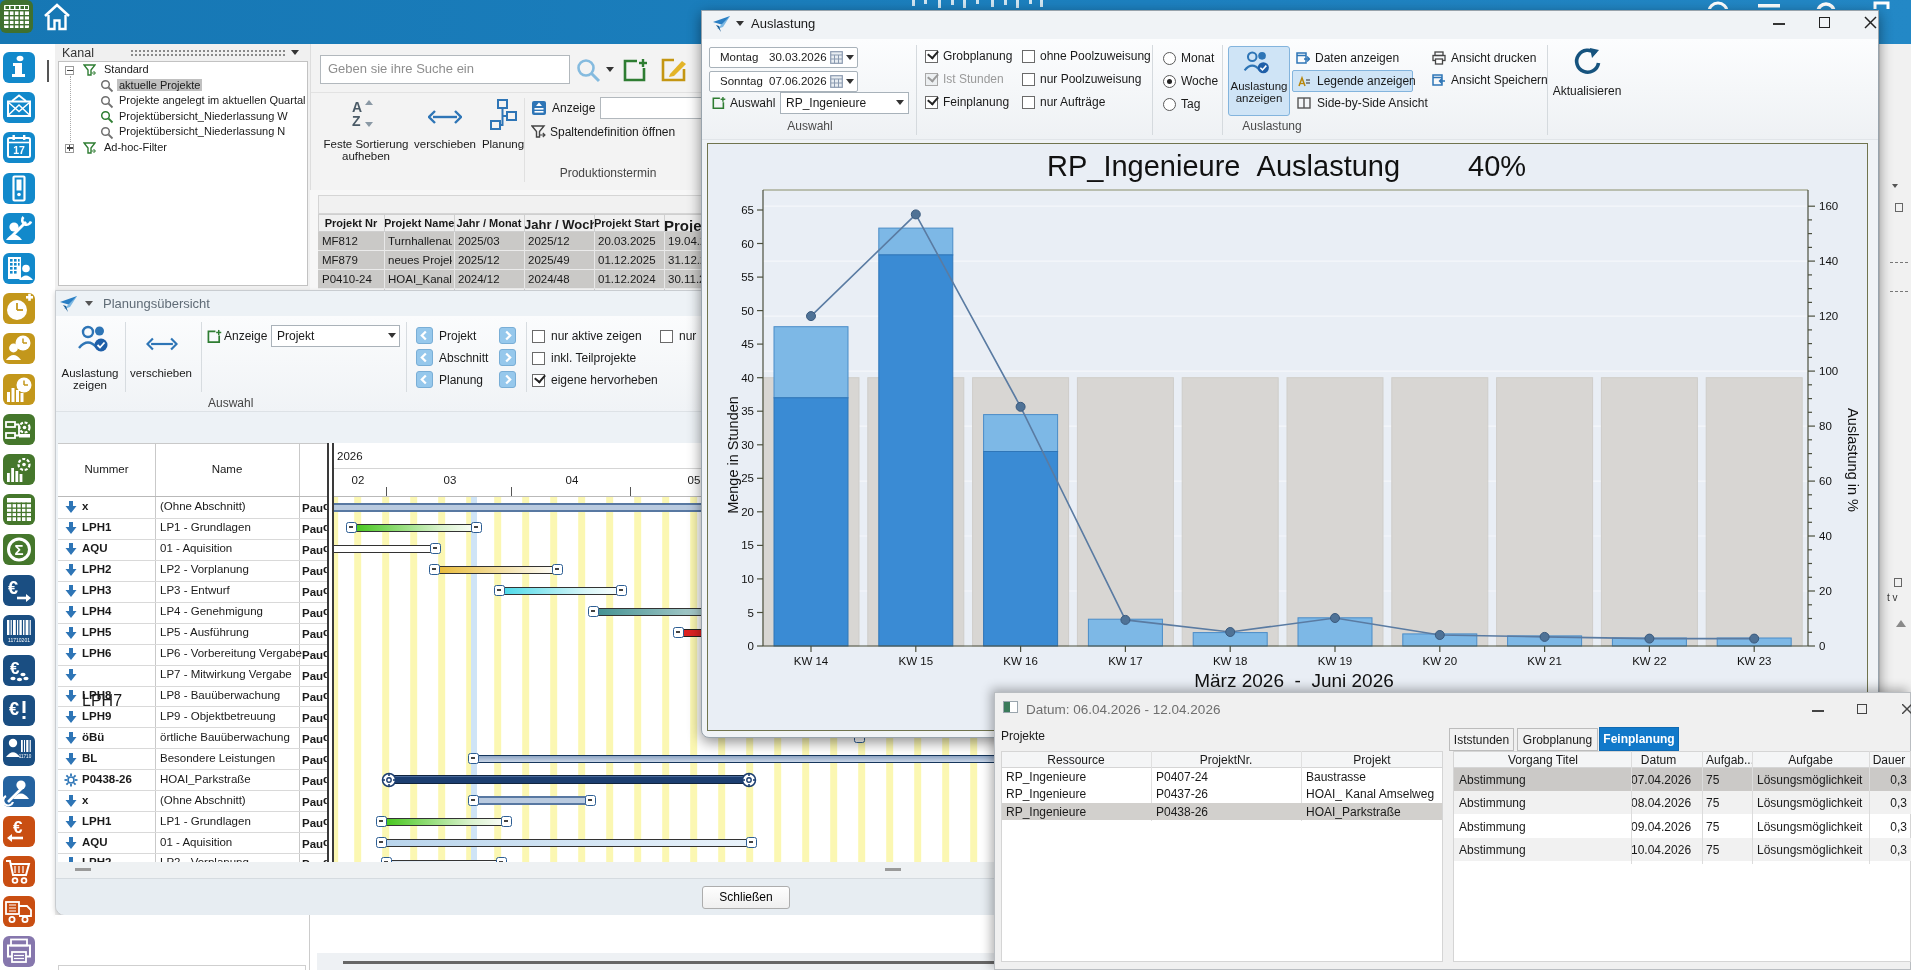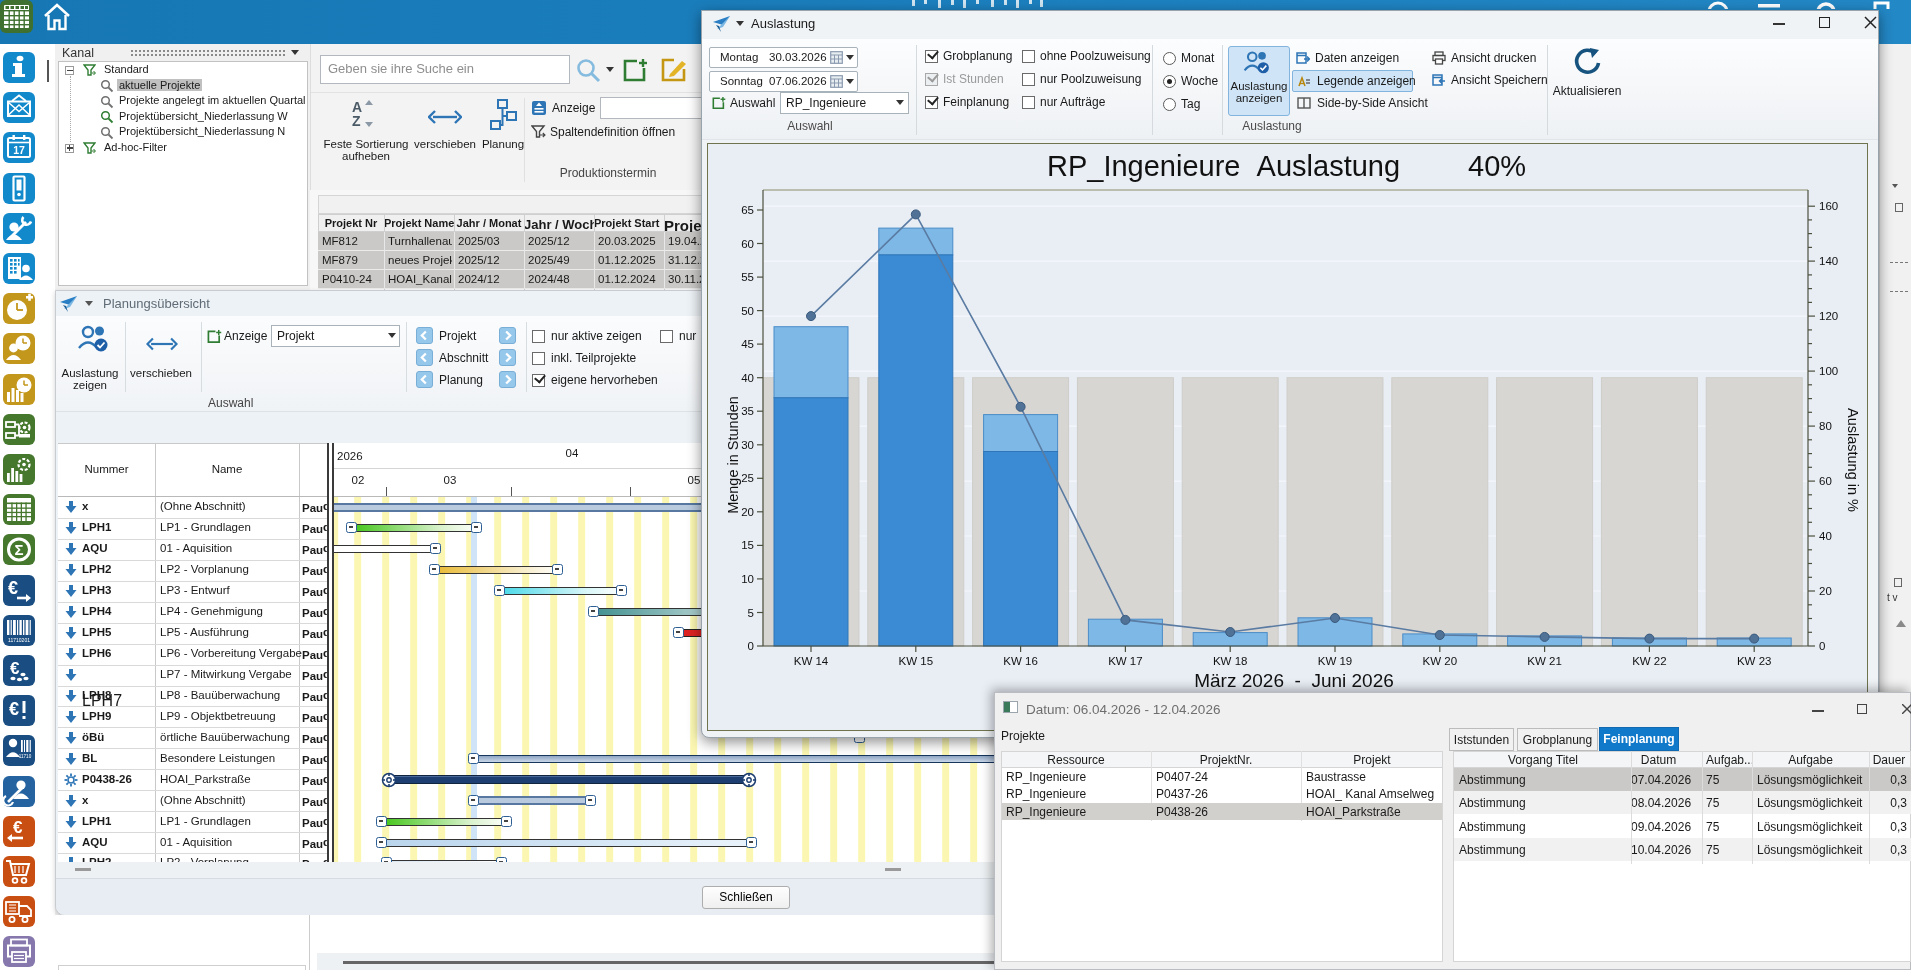--- a/index.html
+++ b/index.html
@@ -489,21 +489,21 @@
 <div class="abs" style="left:58px;top:748.3px;width:269px;height:1px;background:#d9d9d9"></div>
 <div class="abs" style="left:58px;top:769.2px;width:269px;height:1px;background:#d9d9d9"></div>
 <div class="abs" style="left:58px;top:790.2px;width:269px;height:1px;background:#d9d9d9"></div>
 <div class="abs" style="left:58px;top:811.1px;width:269px;height:1px;background:#d9d9d9"></div>
 <div class="abs" style="left:58px;top:832.0px;width:269px;height:1px;background:#d9d9d9"></div>
 <div class="abs" style="left:58px;top:853.0px;width:269px;height:1px;background:#d9d9d9"></div>
 <div class="t" style="left:337px;top:450px;font-size:11.5px">2026</div>
 <div class="abs" style="left:333px;top:468px;width:1563px;height:1px;background:#d5d5d5"></div>
 <div class="t" style="left:348px;top:474px;width:20px;text-align:center;font-size:11.5px">02</div>
 <div class="t" style="left:440px;top:474px;width:20px;text-align:center;font-size:11.5px">03</div>
-<div class="t" style="left:562px;top:447px;width:20px;text-align:center;font-size:11.5px">04</div>
+<div class="t" style="left:562px;top:474px;width:20px;text-align:center;font-size:11.5px">04</div>
 <div class="t" style="left:684px;top:474px;width:20px;text-align:center;font-size:11.5px">05</div>
 <div class="abs" style="left:386px;top:487px;width:1px;height:10px;background:#555"></div>
 <div class="abs" style="left:511px;top:487px;width:1px;height:10px;background:#555"></div>
 <div class="abs" style="left:630px;top:487px;width:1px;height:10px;background:#555"></div>
 <div class="abs" style="left:755px;top:487px;width:1px;height:10px;background:#555"></div>
 <div class="abs" style="left:58px;top:496px;width:1838px;height:1px;background:#b9b9b9"></div>
 <svg class="abs" style="left:65px;top:501px" width="12" height="12" viewBox="0 0 12 12">
     <path d="M4,0 L8,0 L8,5 L11.5,5 L6,12 L0.5,5 L4,5 Z" fill="#2e75b6"></path>
   </svg>
 <div class="t" style="left:82px;top:500px;font-size:11.5px;font-weight:bold">x</div>

